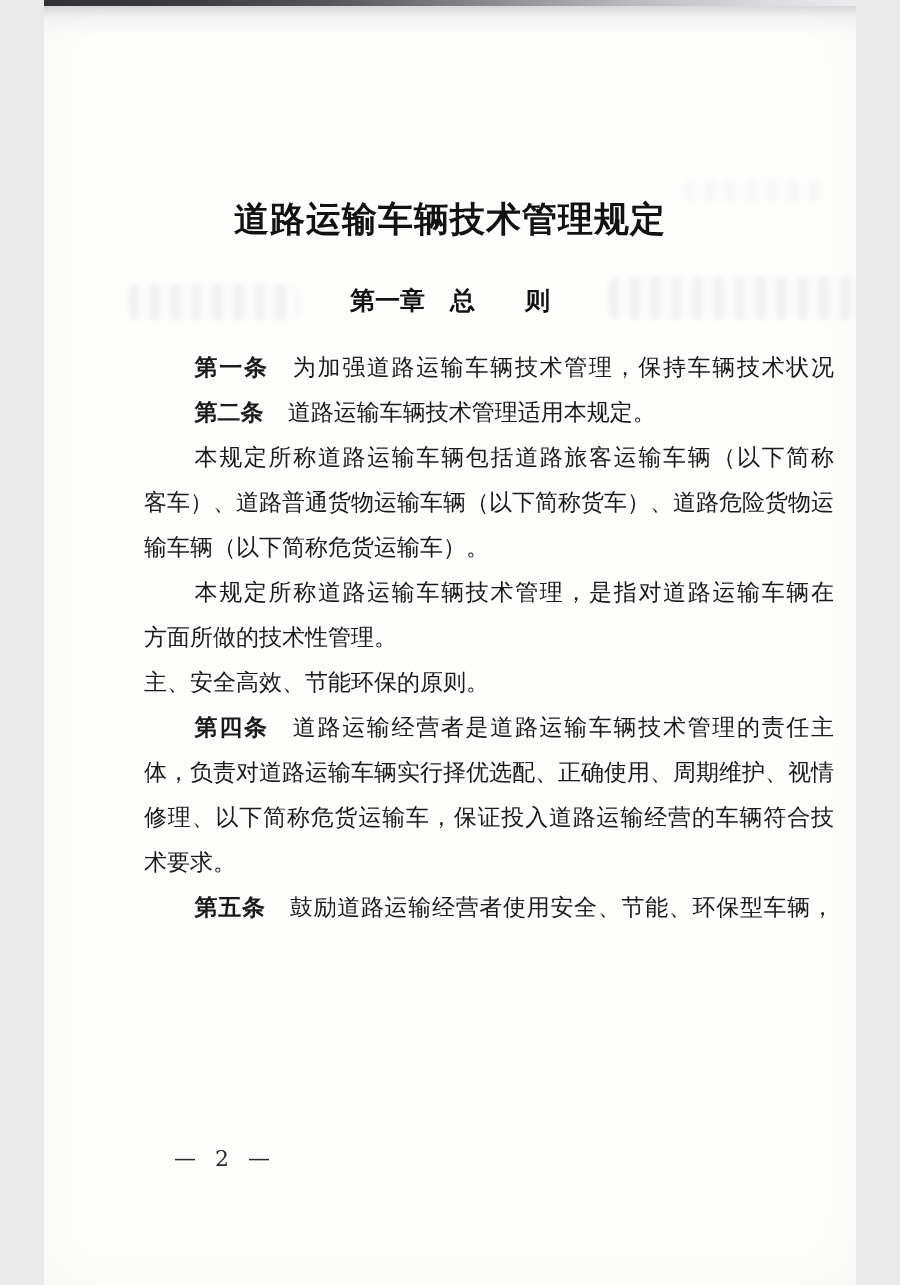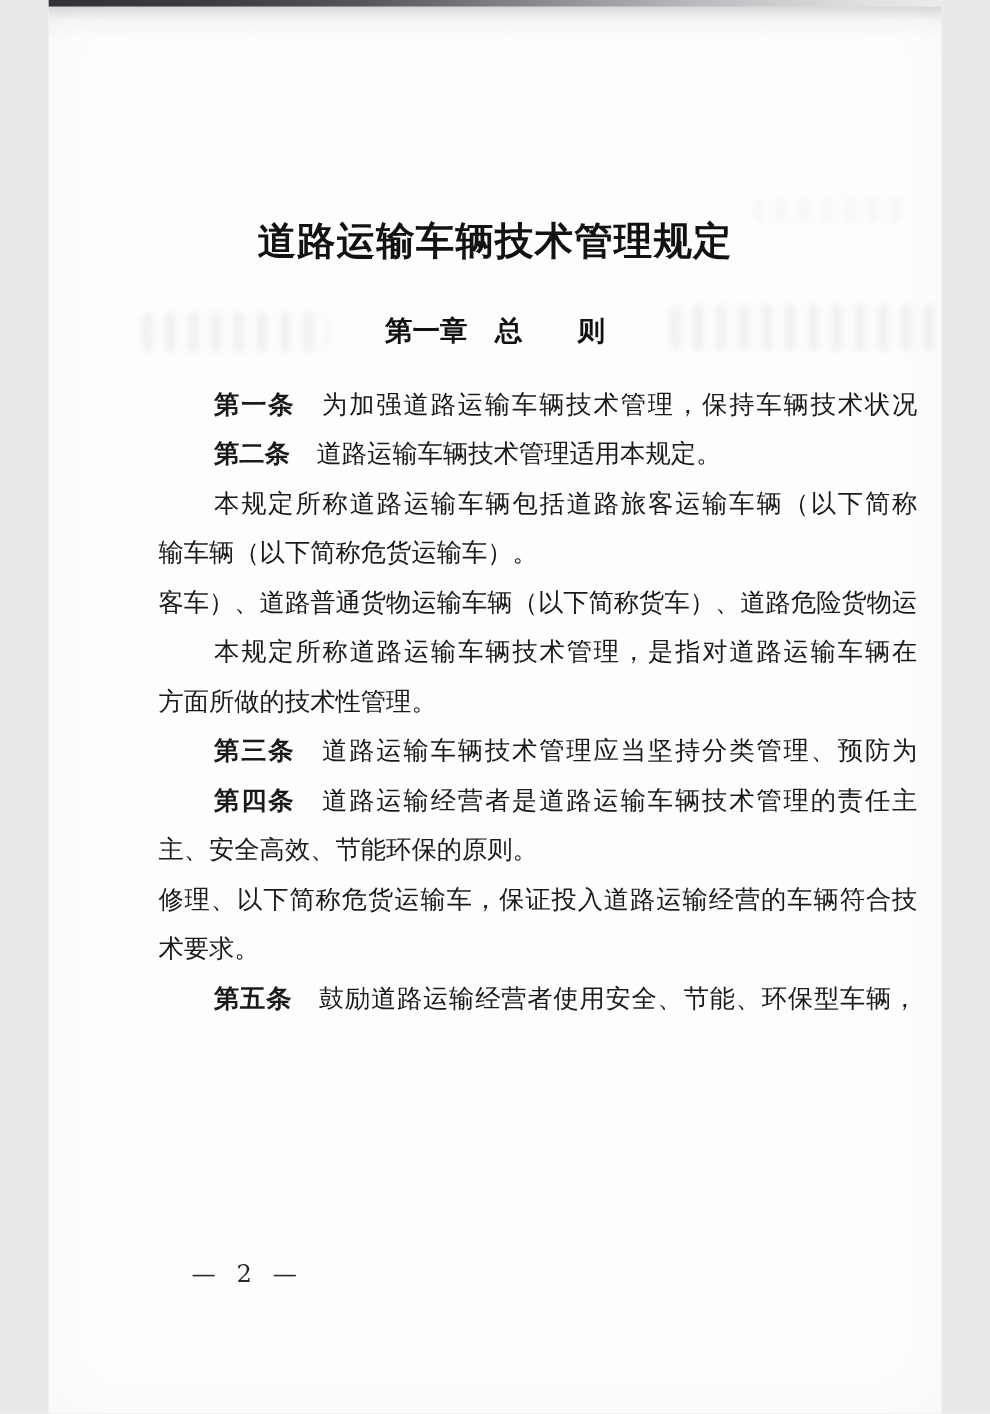--- a/index.html
+++ b/index.html
@@ -80,21 +80,21 @@
     white-space: nowrap;
   }
   .full {
     text-align: justify;
     text-align-last: justify;
     text-justify: inter-character;
   }
   .indent { text-indent: 2.2em; }
   .line b {
     font-weight: 700;
-    font-family: Liberation Sans, sans-serif;
+    font-family: Liberation Mono, monospace;
   }
   .line b:not(:empty) { margin-right: 1.05em; }
   .page-number {
     position: absolute;
     top: 1146px;
     left: 130px;
     font-size: 22px;
     letter-spacing: 3px;
     word-spacing: 6px;
     color: #28282a;
@@ -112,27 +112,27 @@
   <div class="smudge smudge-mid"></div>
 
   <div class="title">道路运输车辆技术管理规定</div>
 
   <div class="chapter">第一章　总　　则</div>
 
   <div class="body-block">
     <div class="line indent full"><b>第一条</b><span>为加强道路运输车辆技术管理，保持车辆技术状况</span></div>
     <div class="line indent"><b>第二条</b><span>道路运输车辆技术管理适用本规定。</span></div>
     <div class="line indent full"><b></b><span>本规定所称道路运输车辆包括道路旅客运输车辆（以下简称</span></div>
+    <div class="line full"><b></b><span>客车）、道路普通货物运输车辆（以下简称货车）、道路危险货物运</span></div>
     <div class="line"><b></b><span>输车辆（以下简称危货运输车）。</span></div>
-    <div class="line full"><b></b><span>客车）、道路普通货物运输车辆（以下简称货车）、道路危险货物运</span></div>
     <div class="line indent full"><b></b><span>本规定所称道路运输车辆技术管理，是指对道路运输车辆在</span></div>
     <div class="line"><b></b><span>方面所做的技术性管理。</span></div>
-    <div class="line indent full"><b>第三条</b><span>道路运输车辆技术管理应当坚持分类管理、预防为</span></div>
+    <div class="line"><b></b><span>主、安全高效、节能环保的原则。</span></div>
     <div class="line indent full"><b>第四条</b><span>道路运输经营者是道路运输车辆技术管理的责任主</span></div>
-    <div class="line"><b></b><span>主、安全高效、节能环保的原则。</span></div>
+    <div class="line full"><b></b><span>体，负责对道路运输车辆实行择优选配、正确使用、周期维护、视情</span></div>
     <div class="line full"><b></b><span>修理、以下简称危货运输车，保证投入道路运输经营的车辆符合技</span></div>
     <div class="line"><b></b><span>术要求。</span></div>
     <div class="line indent full"><b>第五条</b><span>鼓励道路运输经营者使用安全、节能、环保型车辆，</span></div>
   </div>
 
   <div class="page-number">— 2 —</div>
 
 </div>
 
 </body></html>

